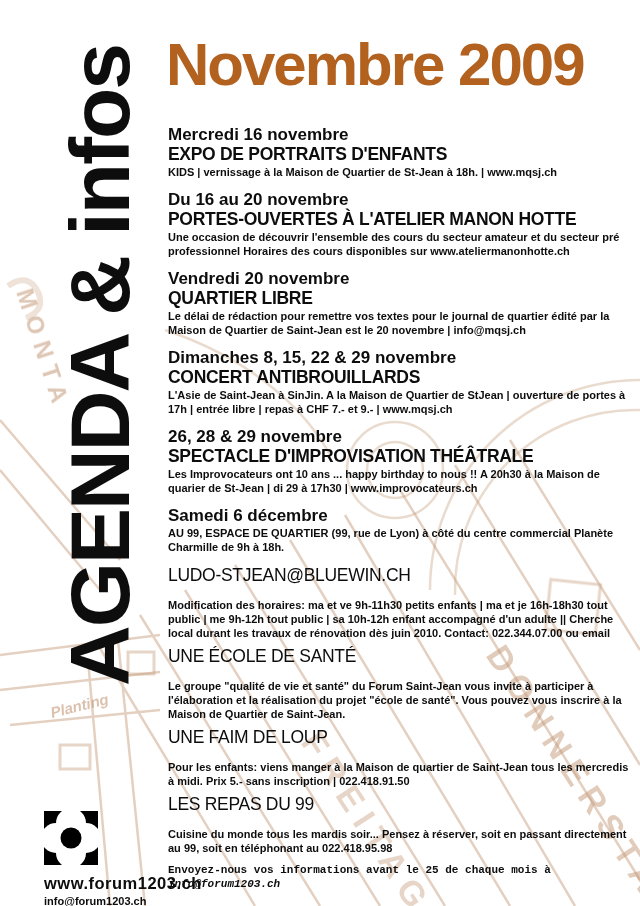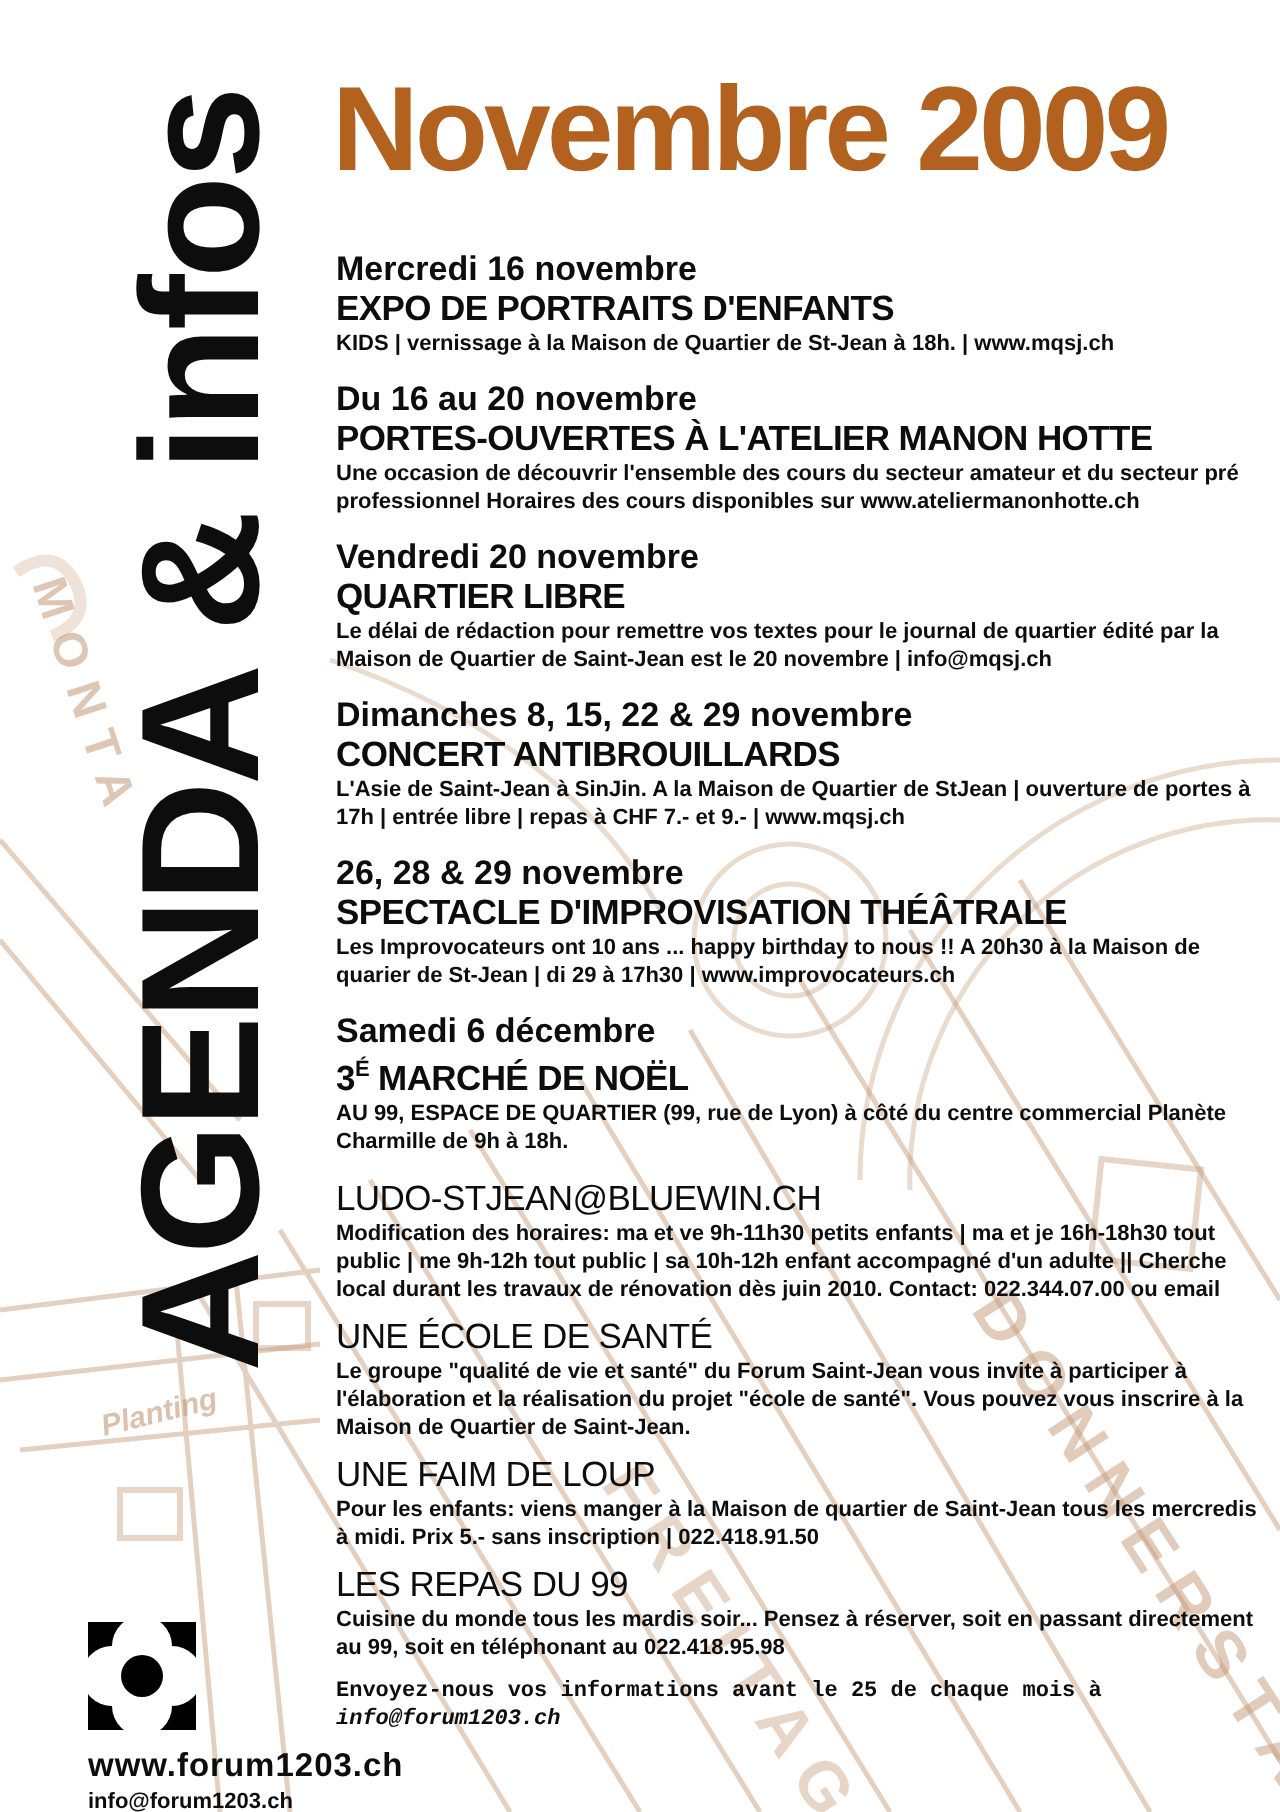--- a/index.html
+++ b/index.html
@@ -47,21 +47,21 @@
   .content{
     position:absolute;left:168px;top:125px;width:462px;
   }
   .event{margin-bottom:11px;}
   .event-date{font-size:17px;line-height:19px;font-weight:bold;}
   .event-title{font-size:17.5px;line-height:20px;font-weight:bold;letter-spacing:-0.3px;}
   .event-title .sup{font-size:11px;vertical-align:super;}
   .event-desc{font-size:11px;line-height:14px;font-weight:bold;margin-top:1px;}
   .notice{margin-bottom:6px;}
   .notice-title{font-size:17.5px;line-height:20px;font-weight:normal;letter-spacing:-0.3px;}
-  .notice-desc{font-size:11px;line-height:14px;font-weight:bold;margin-top:1px;}
+  .notice-desc{font-size:11px;line-height:14px;font-weight:bold;margin-top:13px;}
   .note{font-size:11px;line-height:14px;font-weight:bold;margin:8px 0 0 0;font-family:Liberation Mono, monospace;}
   .note em{font-style:italic;}
   .footer{position:absolute;left:44px;top:811px;width:220px;}
   .footer-logo{display:block;width:54px;height:54px;}
   .footer-site{margin-top:9px;font-size:16.5px;font-weight:bold;letter-spacing:0.5px;}
   .footer-mail{margin-top:2px;font-size:11px;font-weight:bold;}
 </style>
 </head>
 <body>
 
@@ -135,21 +135,20 @@
           <div class="event-title">CONCERT ANTIBROUILLARDS</div>
           <div class="event-desc">L'Asie de Saint-Jean à SinJin. A la Maison de Quartier de StJean | ouverture de portes à 17h | entrée libre | repas à CHF 7.- et 9.- | www.mqsj.ch</div>
         </div>
         <div class="event">
           <div class="event-date">26, 28 &amp; 29 novembre</div>
           <div class="event-title">SPECTACLE D'IMPROVISATION THÉÂTRALE</div>
           <div class="event-desc">Les Improvocateurs ont 10 ans ... happy birthday to nous !! A 20h30 à la Maison de quarier de St-Jean | di 29 à 17h30 | www.improvocateurs.ch</div>
         </div>
         <div class="event">
           <div class="event-date">Samedi 6 décembre</div>
-          <div class="event-title"><span>3</span><span class="sup">É</span><span> MARCHÉ DE NOËL</span></div>
           <div class="event-desc">AU 99, ESPACE DE QUARTIER (99, rue de Lyon) à côté du centre commercial Planète Charmille de 9h à 18h.</div>
         </div>
       </div>
     <div id="notices">
         <div class="notice">
           <div class="notice-title">LUDO-STJEAN@BLUEWIN.CH</div>
           <div class="notice-desc">Modification des horaires: ma et ve 9h-11h30 petits enfants | ma et je 16h-18h30 tout public | me 9h-12h tout public | sa 10h-12h enfant accompagné d'un adulte || Cherche local durant les travaux de rénovation dès juin 2010. Contact: 022.344.07.00 ou email</div>
         </div>
         <div class="notice">
           <div class="notice-title">UNE ÉCOLE DE SANTÉ</div>

